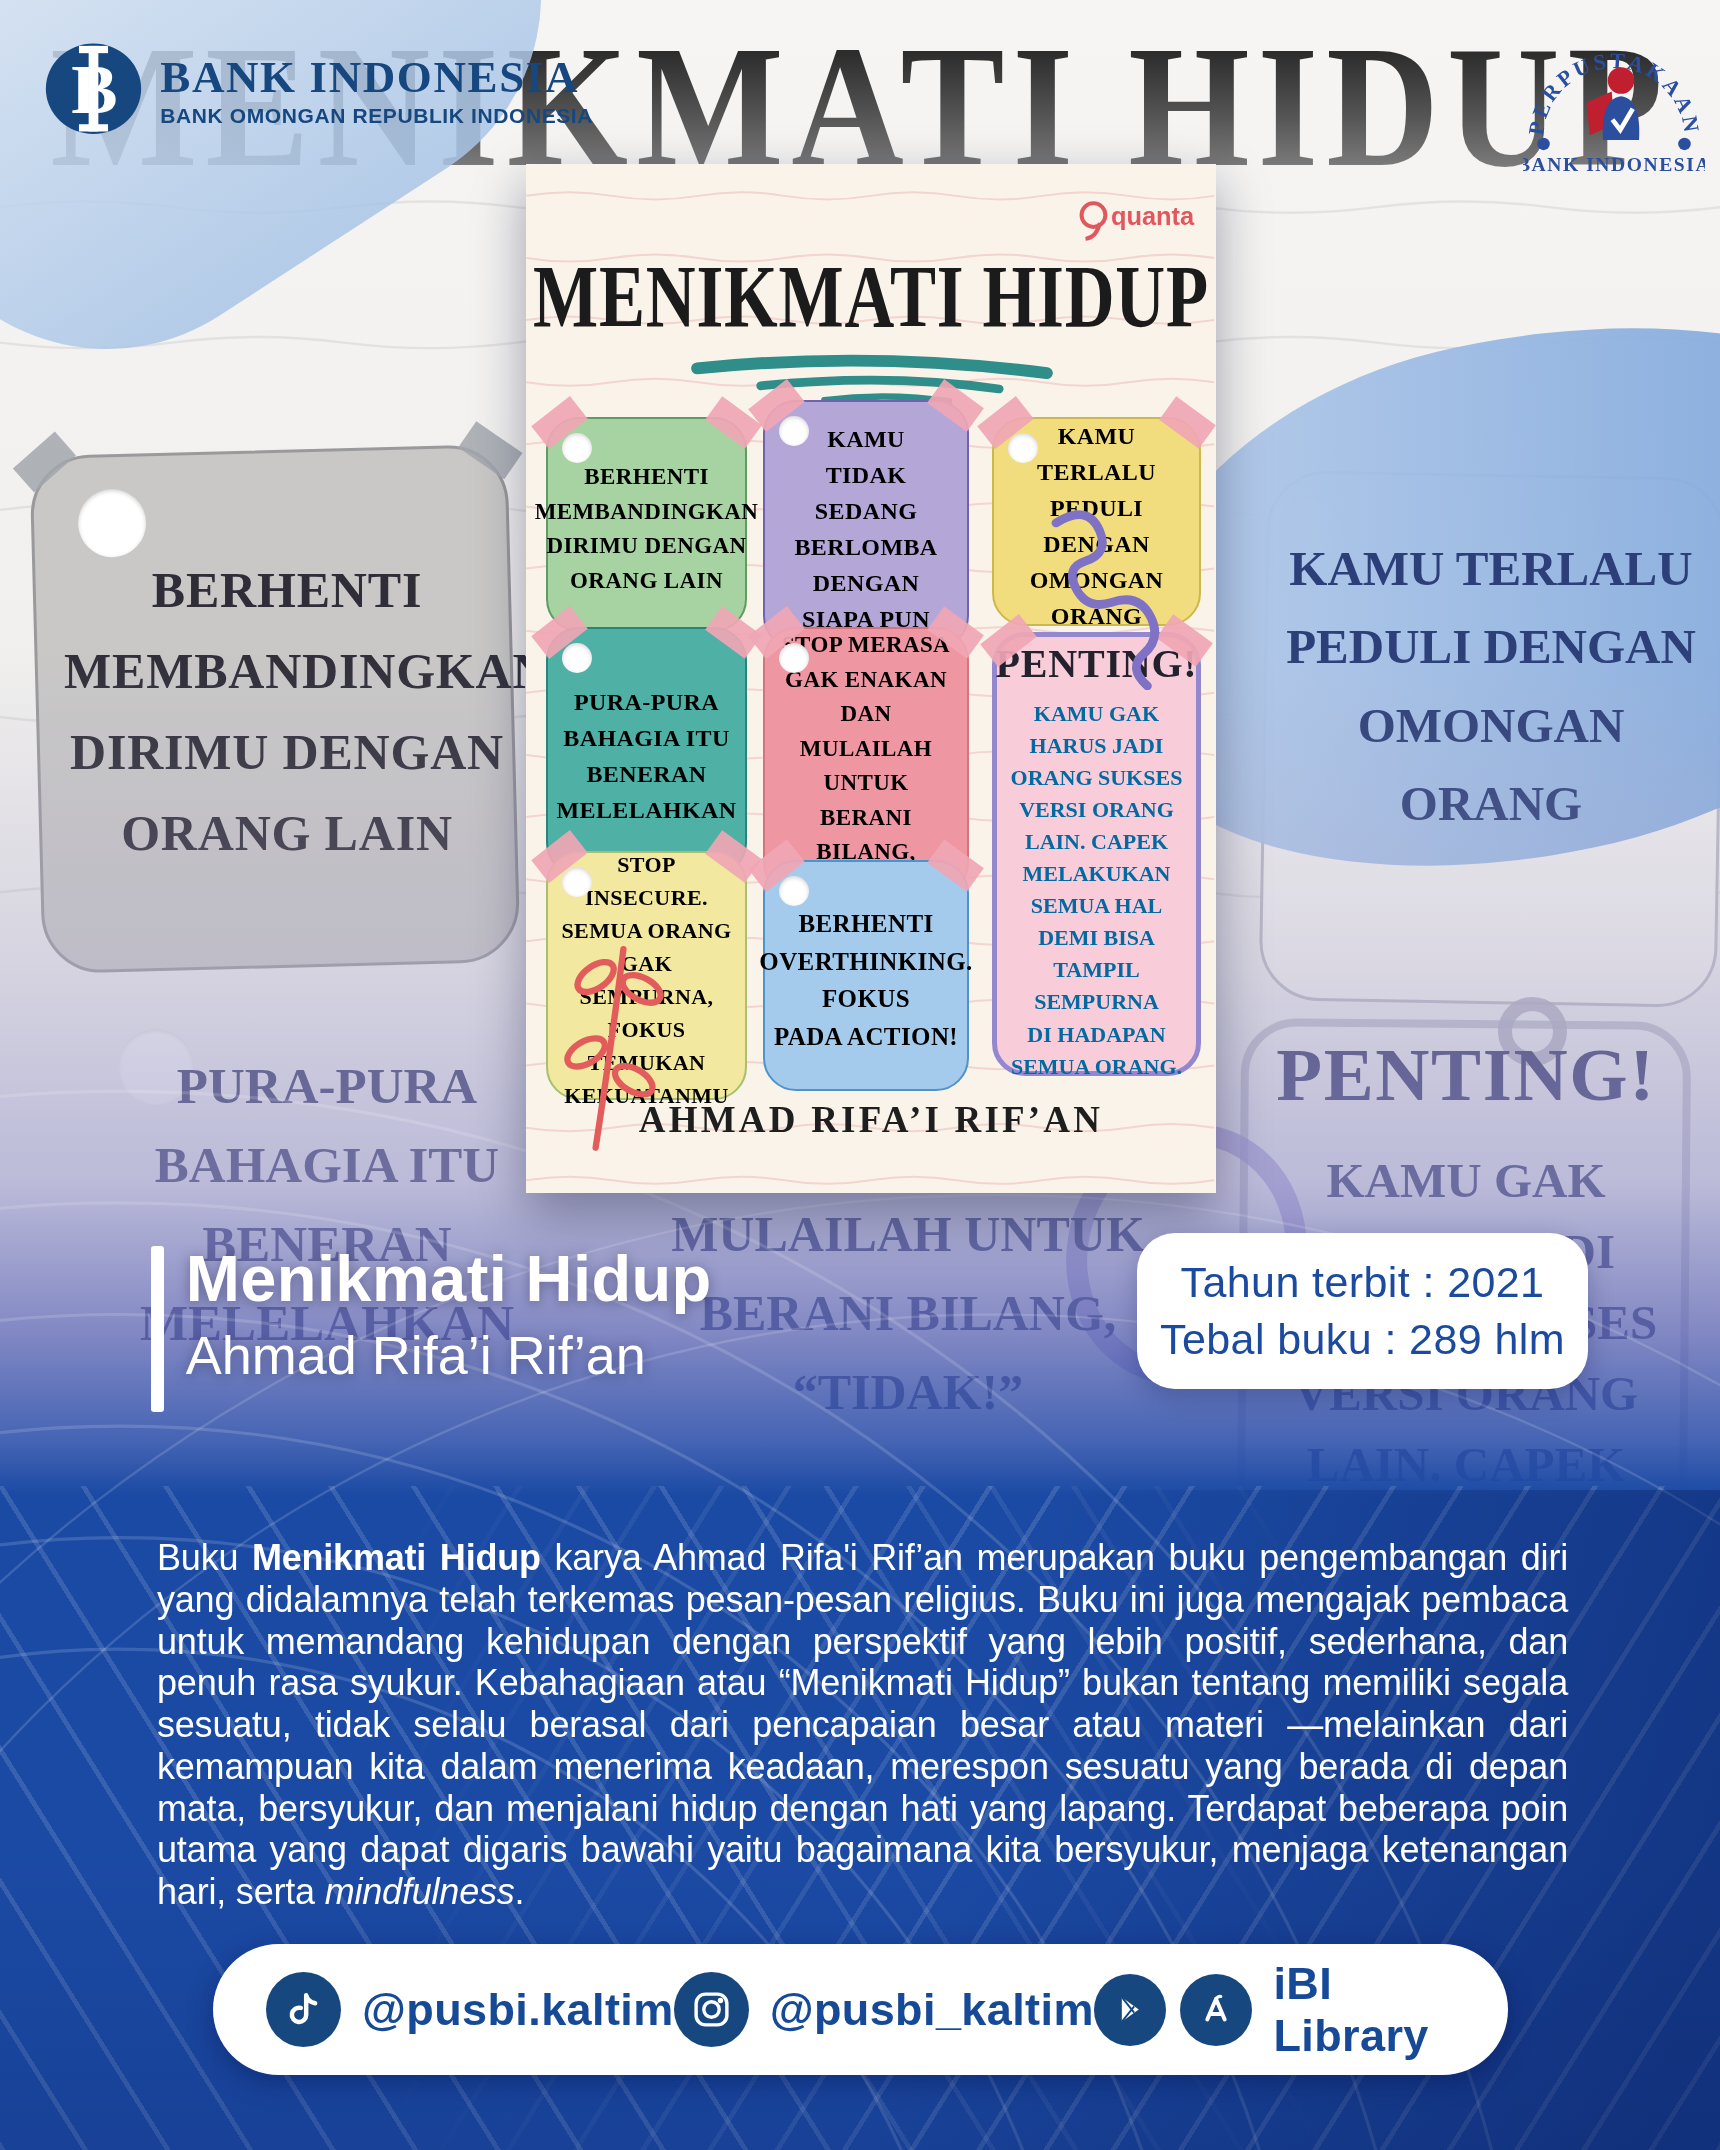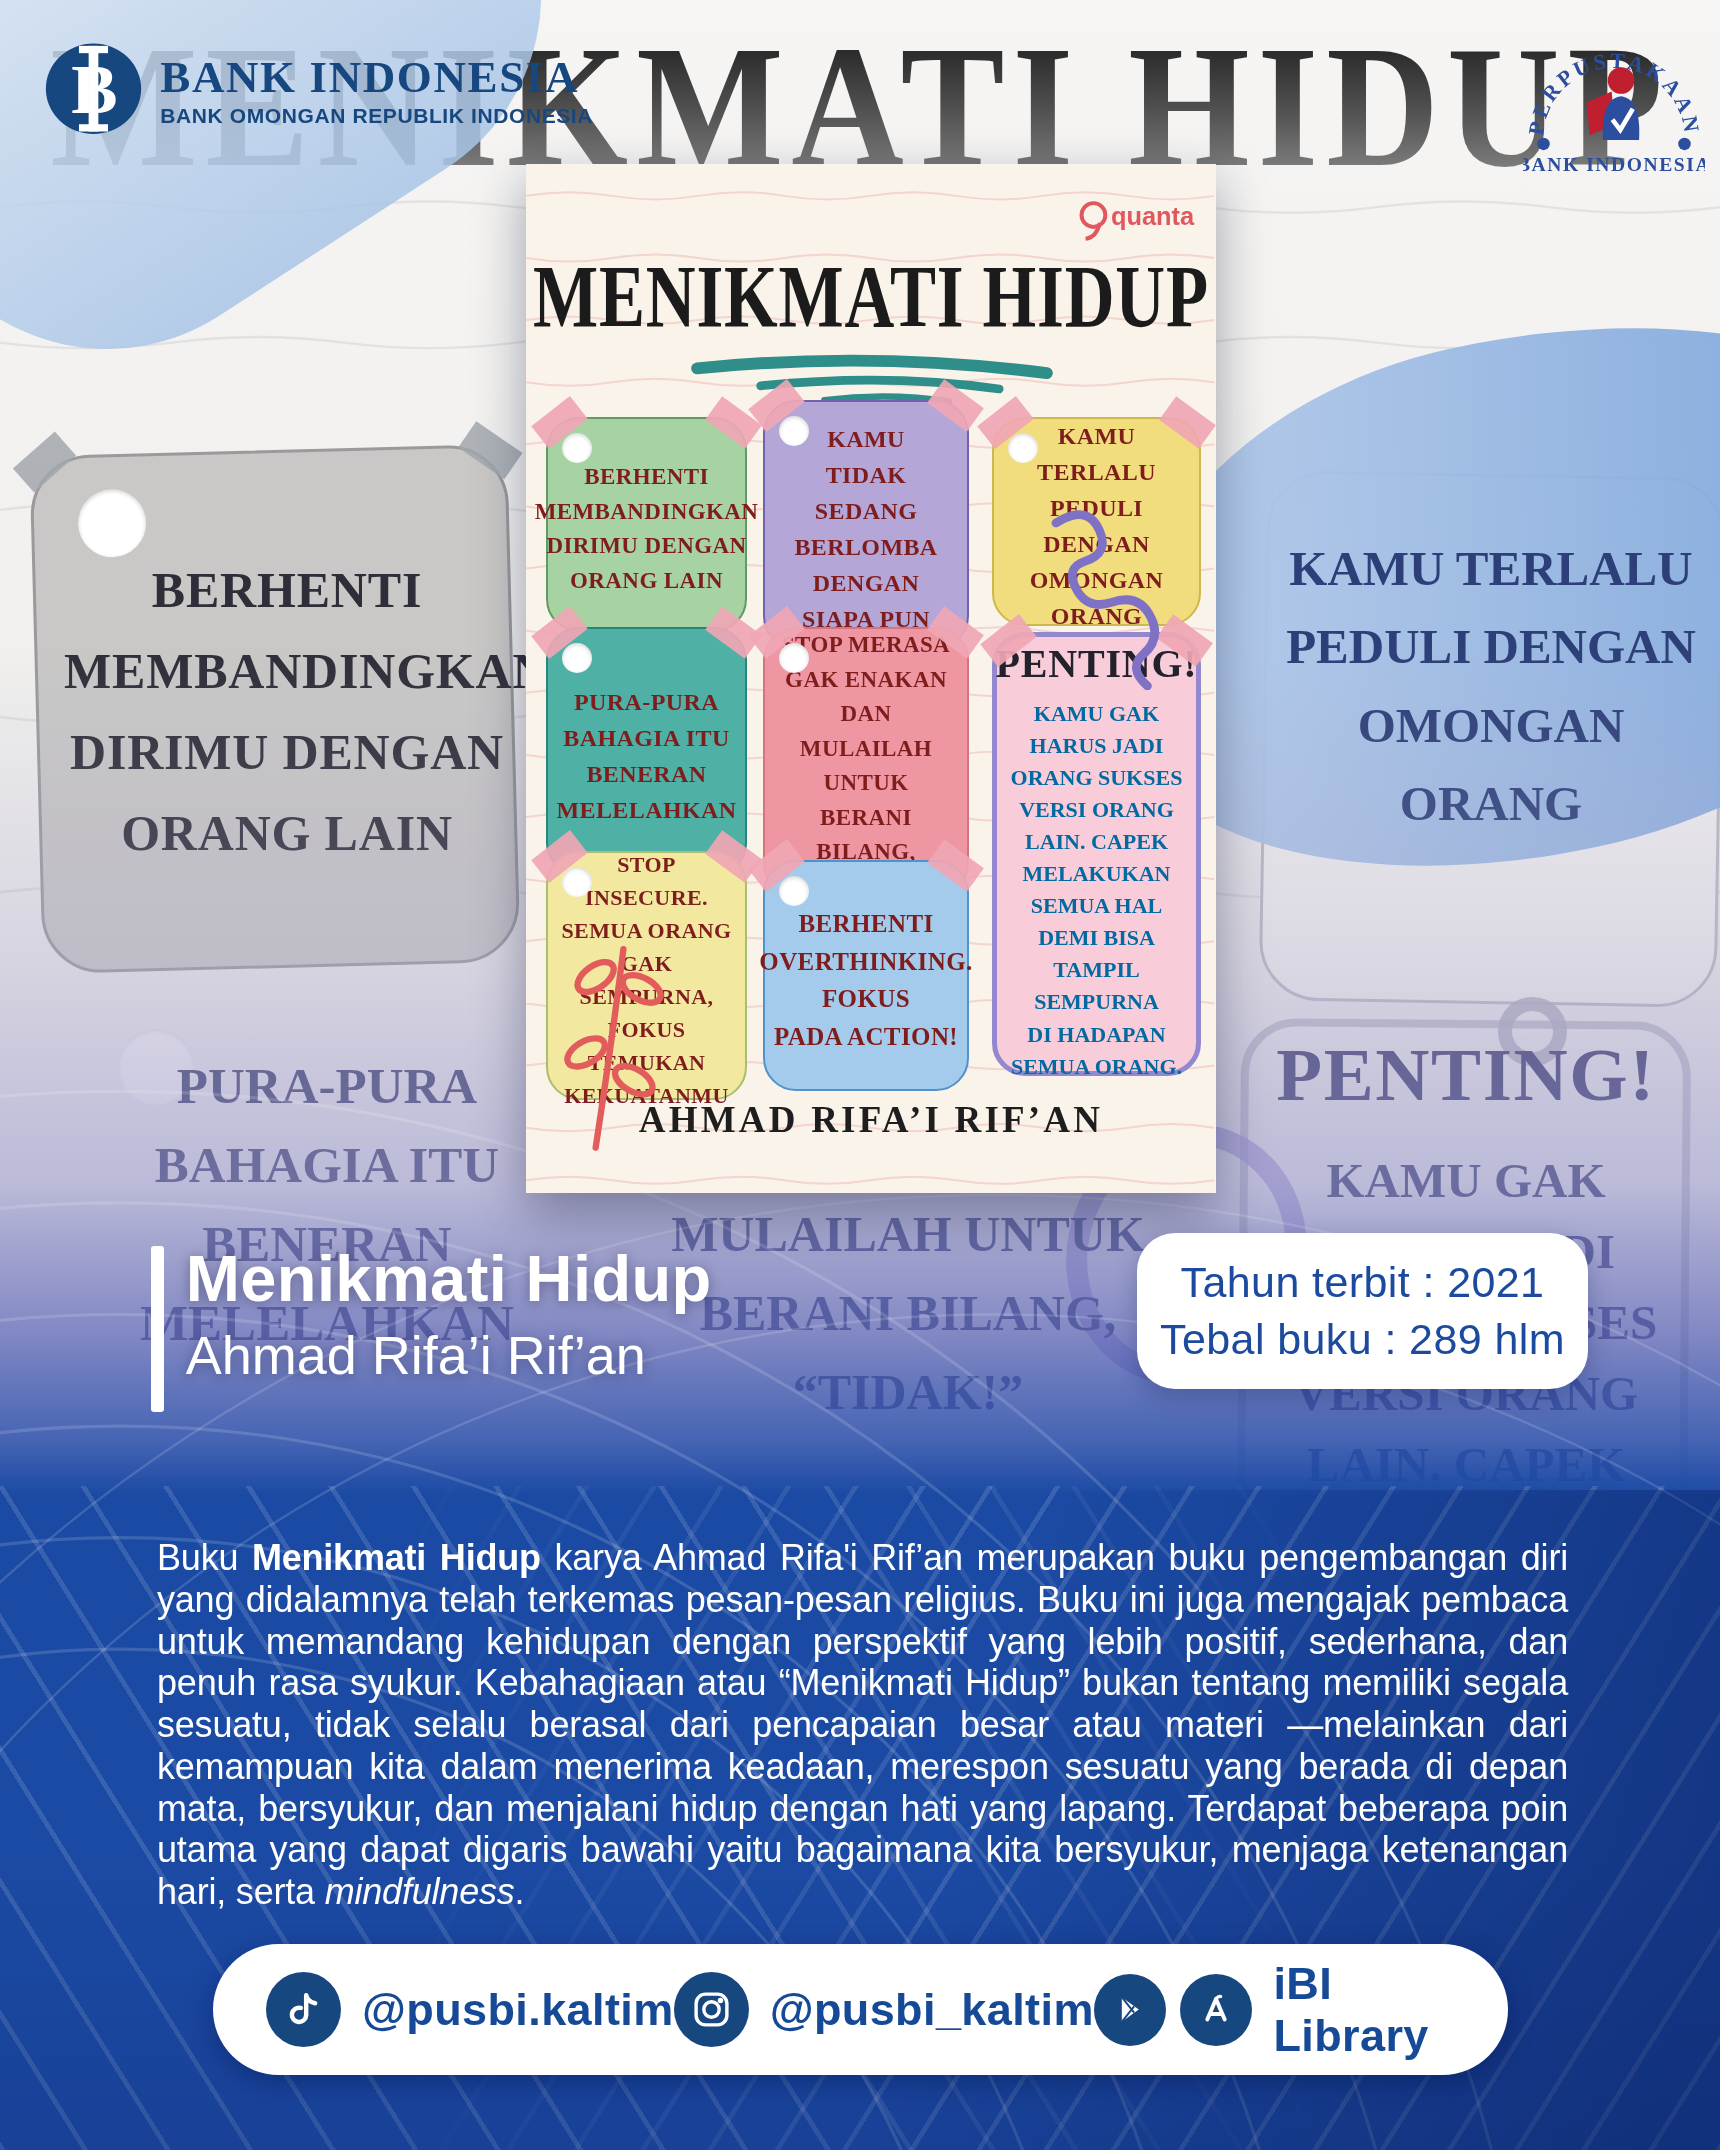--- a/index.html
+++ b/index.html
@@ -80,21 +80,21 @@
   .cover{position:absolute;left:526px;top:164px;width:690px;height:1029px;z-index:10;
     background:#faf3ea;box-shadow:0 20px 48px rgba(15,20,60,.38);overflow:hidden;}
   .cover-waves{position:absolute;inset:0;}
   .quanta{position:absolute;left:550px;top:27px;width:127px;height:56px;}
   .cover-title{position:absolute;left:0;top:83px;width:690px;text-align:center;
     font-family:"Liberation Serif",serif;font-weight:700;font-size:69px;letter-spacing:0.8px;color:#1b1b1b;
     transform:scaleY(1.28);transform-origin:top center;white-space:nowrap;}
   .swoosh{position:absolute;left:155px;top:190px;}
   .cnote{position:absolute;border-radius:33px;display:flex;align-items:center;justify-content:center;padding:22px 8px 12.7px;}
   .cnote-text{white-space:pre-line;text-align:center;font-family:"Liberation Serif",serif;font-weight:700;
-    color:#7f1d1d;line-height:1.5;letter-spacing:0.4px;}
+    color:#000000;line-height:1.5;letter-spacing:0.4px;}
   .tape{position:absolute;width:49px;height:29px;background:#f0a6b4;opacity:.92;}
   .tape.tl{left:-12.7px;top:-11px;transform:rotate(-38deg);}
   .tape.tr{right:-12.7px;top:-11px;transform:rotate(36deg);}
   .cnote .hole{left:14.3px;top:14.3px;width:30px;height:30px;}
   .n-green{background:#a7d2a2;border:2.4px solid #5f9c63;}
   .n-purple{background:#b5a6d8;border:2.4px solid #6f63ad;}
   .n-yellow{background:#f1dc7e;border:2.4px solid #cdb84d;}
   .n-teal{background:#4fb0a6;border:2.4px solid #27857c;}
   .n-salmon{background:#ee96a1;border:2.4px solid #d5737f;}
   .n-paleyellow{background:#f2e8a0;border:2.4px solid #a8bf6f;}

